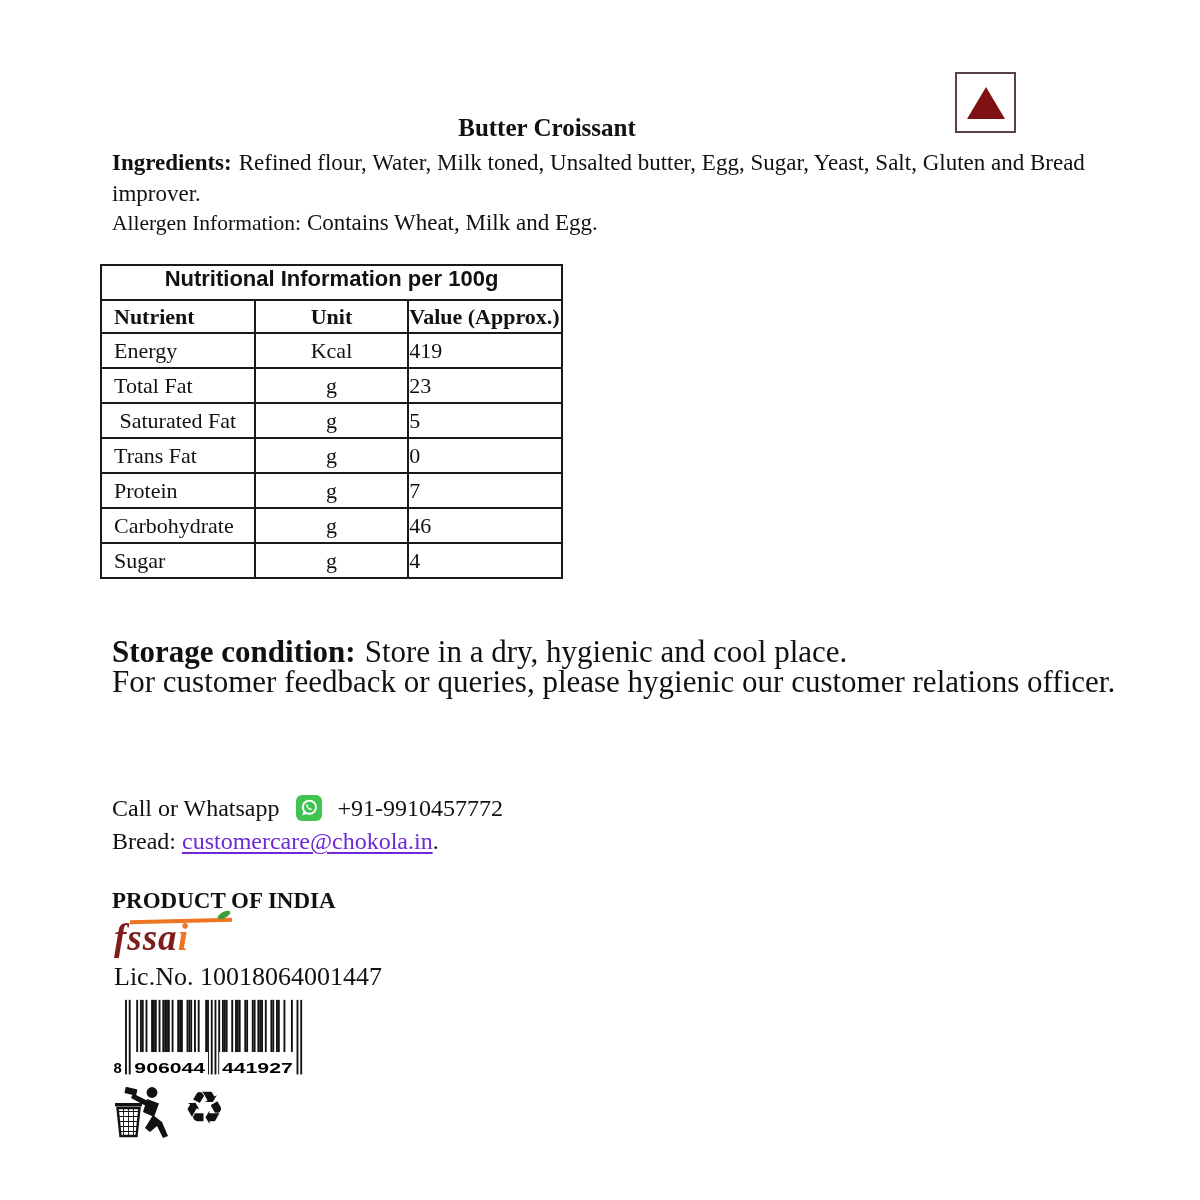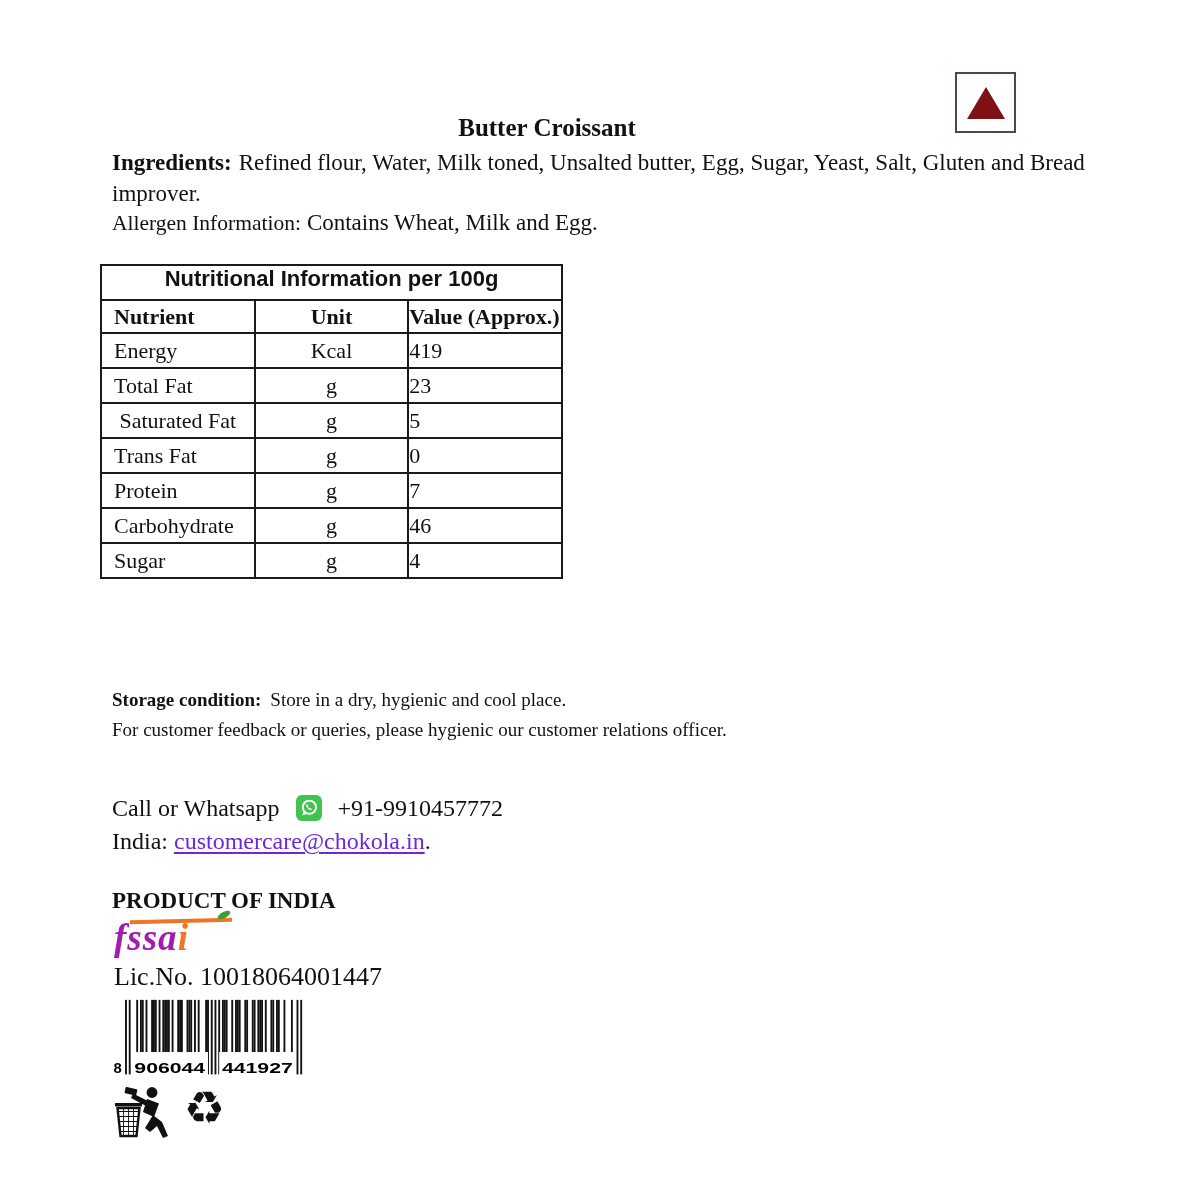--- a/index.html
+++ b/index.html
@@ -31,36 +31,36 @@
   table.nutrition td, table.nutrition th { border:2px solid #1a1a1a; }
   .t-caption { height:43px; text-align:center; vertical-align:top; 
     font-family:"Liberation Sans", sans-serif; font-weight:bold; font-size:20px; }
   table.nutrition th { height:33px; font-size:22px; }
   table.nutrition td { height:35px; font-size:22px; }
   .col-nutrient { width:180px; text-align:left; padding-left:12px; white-space:pre-wrap; }
   .col-unit { width:88px; text-align:center; }
   .col-value { width:195px; text-align:left; }
 
   
-  .storage-block { left:112px; top:637px; width:1005px; font-size:19px; line-height:30px;margin-top:48px; }
+  .storage-block { left:112px; top:637px; width:1005px; font-size:31px; line-height:30px; }
   .storage-block .lbl { font-weight:bold; margin-right:9px; }
   .storage-block .lbl-wide { font-weight:bold; margin-right:14px; }
 
   
   .contact-line1 { left:112px; top:795px; font-size:24px; height:30px;text-align:center; }
   .wa-icon { display:inline-block; width:26px; height:26px; vertical-align:-5px; margin:0 16px 0 16px; }
   .contact-line2 { left:112px; top:828px; font-size:24px; }
   .email { text-decoration:underline; text-underline-offset:3px; color:#6d28d9; }
 
   .origin { left:112px; top:888px; font-size:23px; font-weight:bold; }
 
   
   .fssai { left:114px; top:916px; width:130px; height:46px;
     font-style:italic; font-weight:bold; font-size:37px; letter-spacing:1px; }
-  .fssai-main { color:#a21caf; }
+  .fssai-main { color:#7f1d1d; }
   .fssai-i { color:#ee7623; }
   .fssai-bar { position:absolute; left:16px; top:3px; width:102px; height:4px; background:#ee7623; transform:rotate(-1.5deg); }
   .fssai-leaf { position:absolute; left:103px; top:-4px; width:14px; height:6px; background:#3a9e3a;
     border-radius:50% 50% 50% 50%; transform:rotate(-28deg); }
 
   .license { left:114px; top:962px; font-size:26px; }
 
   
   .barcode-wrap { left:112px; top:997px; width:192px; height:84px; }
   .barcode-wrap svg text { font-family:"Liberation Sans", sans-serif; font-weight:bold; }
@@ -145,21 +145,21 @@
 
 <div class="abs contact-line1">
   <span>Call or Whatsapp</span><span class="wa-icon"><svg viewBox="0 0 26 26" width="26" height="26">
       <rect x="0" y="0" width="26" height="26" rx="6" fill="#40c351"></rect>
       <circle cx="13.4" cy="12.2" r="6.6" fill="none" stroke="#ffffff" stroke-width="1.9"></circle>
       <path d="M6.2 20.6 L8.1 15.6 L11.4 18.4 Z" fill="#ffffff"></path>
       <path d="M10.8 9.2 c-0.6 0.3 -0.8 1 -0.5 1.9 c0.6 1.9 2 3.3 3.8 3.9 c0.9 0.3 1.6 0 1.9 -0.7 l-1.7-1.2 c-0.4 0.4 -0.9 0.4 -1.3 0 c-0.5 -0.4 -0.9 -1 -1 -1.6 c-0.1 -0.5 0.1 -0.8 0.5 -1 Z" fill="#ffffff"></path>
     </svg></span><span>+91-9910457772</span>
 </div>
 <div class="abs contact-line2">
-  <span>India:</span>
+  <span>Bread:</span>
   <span class="email">customercare@chokola.in</span><span>.</span>
 </div>
 
 <div class="abs origin">PRODUCT OF INDIA</div>
 
 <div class="abs fssai">
   <div class="fssai-bar"></div>
   <div class="fssai-leaf"></div>
   <span class="fssai-main">fssa</span><span class="fssai-i">i</span>
 </div>

